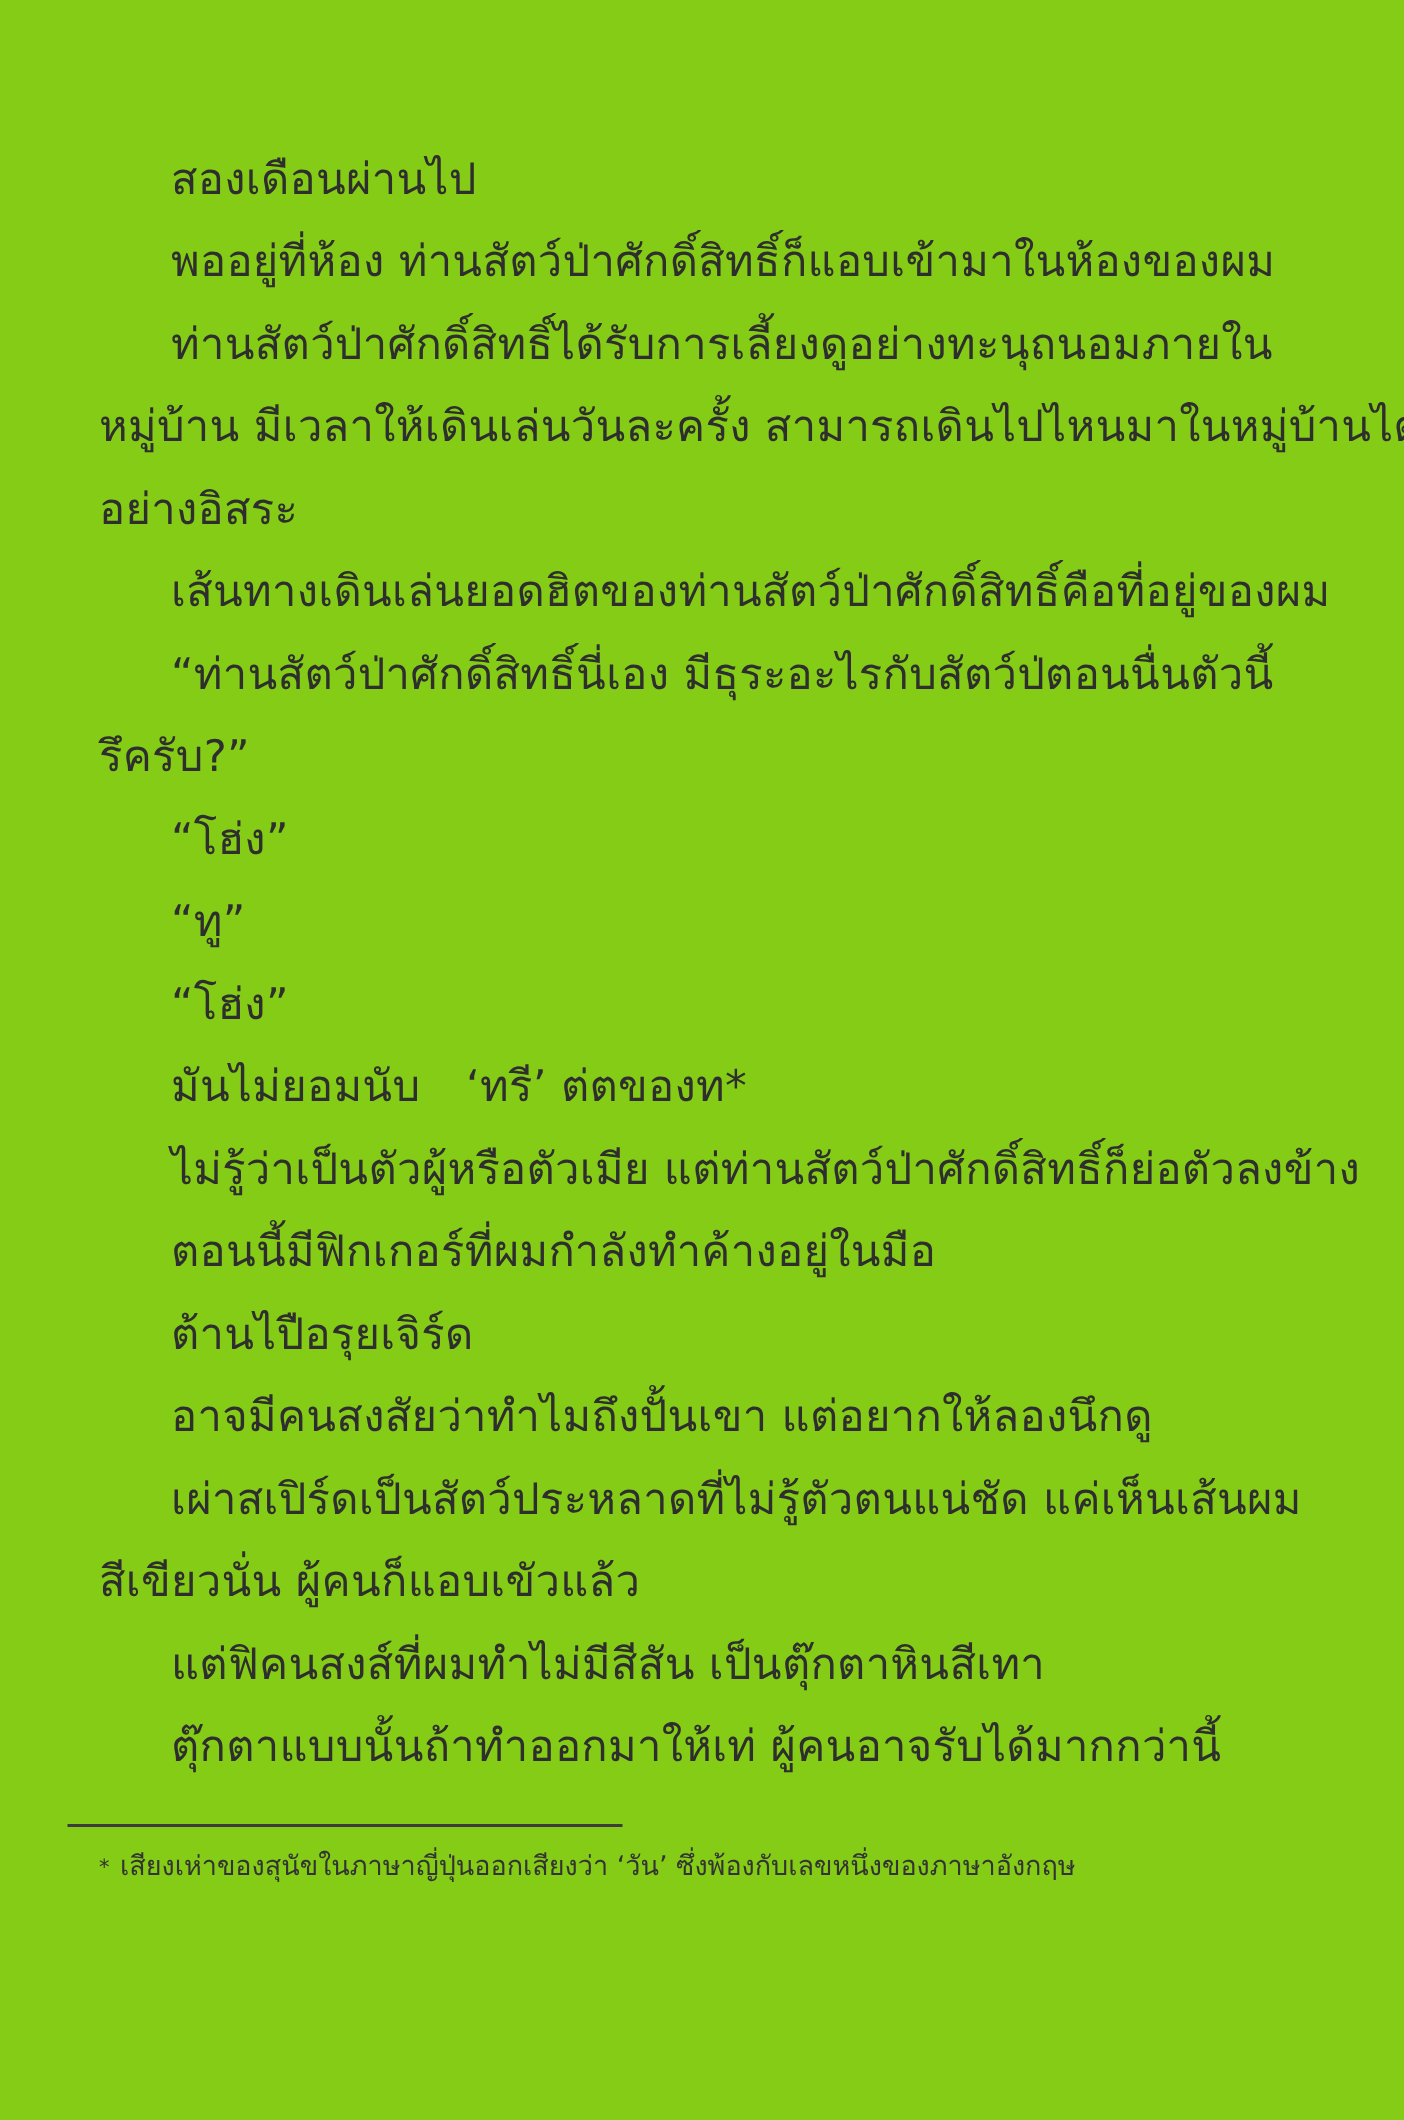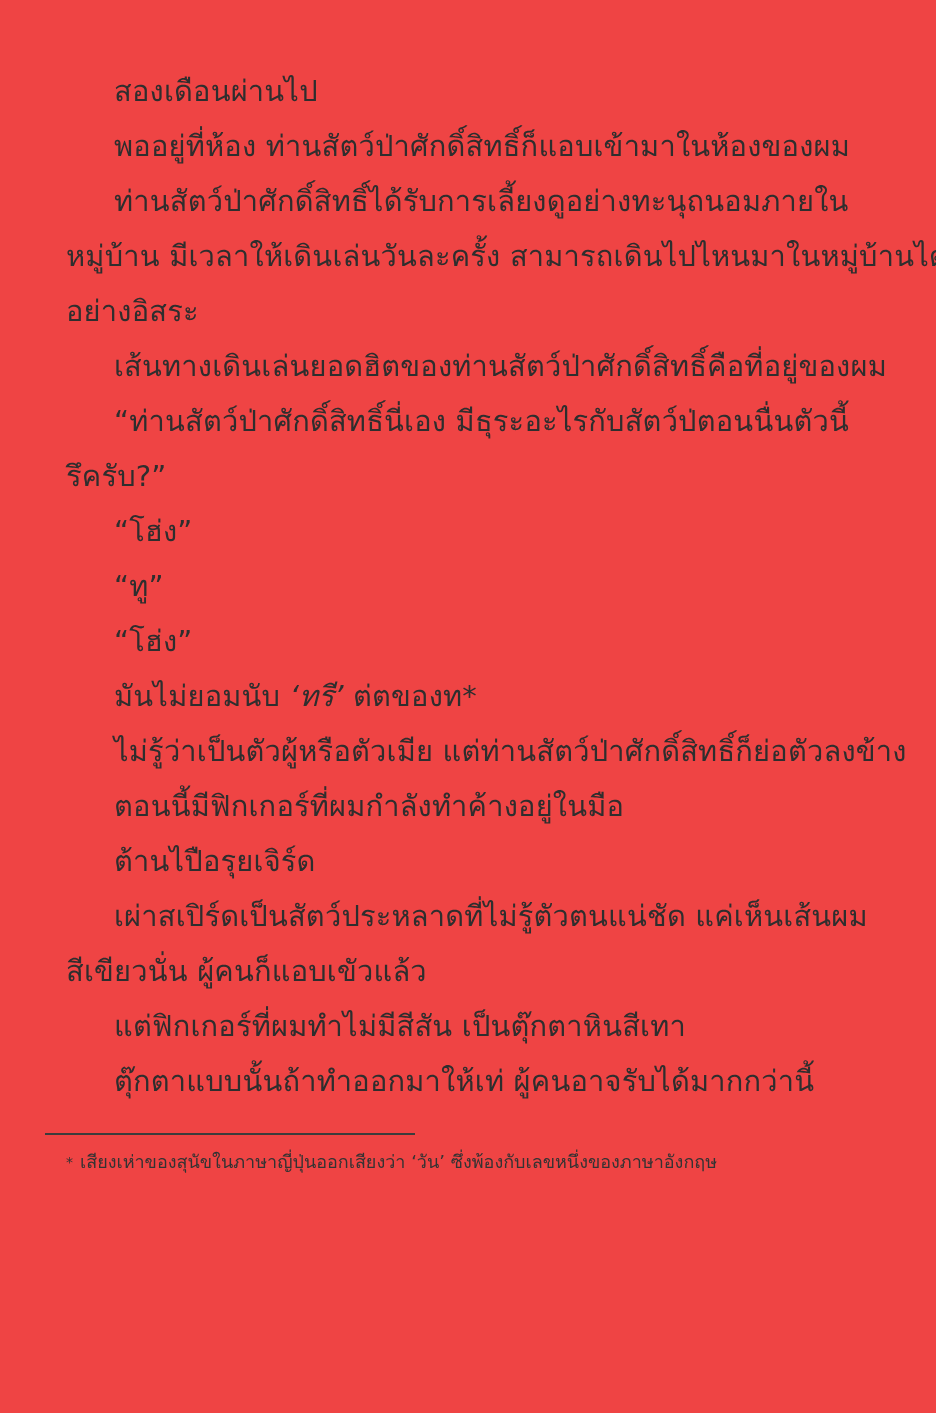--- a/index.html
+++ b/index.html
@@ -11,35 +11,35 @@
     height: 1413px;
     background: #fcfcfc;
     color: #2e2e2e;
     font-family: "DejaVu Sans", "Liberation Sans", sans-serif;
     overflow: hidden;
   }
   .page {
     box-sizing: border-box;
     width: 936px;
     height: 1413px;
-    padding: 64px 62px 0 66px;
-    background: #ef4444;
+    padding: 92px 62px 0 66px;
+    background: #84cc16;
   }
   .text-block .line {
     font-size: 29px;
     line-height: 55px;
     height: 55px;
     white-space: nowrap;
     letter-spacing: 0.2px;
   }
   .text-block .line.indent {
     padding-left: 48px;
   }
   .italic {
-    font-style: italic;
+    margin-left: 21px;
   }
   .footnote-rule {
     width: 370px;
     height: 0;
     border-top: 2.5px solid #3c3c3c;
     margin: 24px 0 14px -21px;
   }
   .footnote {
     font-size: 18px;
     line-height: 26px;
@@ -65,23 +65,24 @@
     <div class="line indent">เส้นทางเดินเล่นยอดฮิตของท่านสัตว์ป่าศักดิ์สิทธิ์คือที่อยู่ของผม</div>
     <div class="line indent">“ท่านสัตว์ป่าศักดิ์สิทธิ์นี่เอง มีธุระอะไรกับสัตว์ป่ตอนนื่นตัวนี้</div>
     <div class="line">รึครับ?”</div>
     <div class="line indent">“โฮ่ง”</div>
     <div class="line indent">“ทู”</div>
     <div class="line indent">“โฮ่ง”</div>
     <div class="line indent"><span>มันไม่ยอมนับ </span><span class="italic">‘ทรี’</span><span> ต่ตของท*</span></div>
     <div class="line indent">ไม่รู้ว่าเป็นตัวผู้หรือตัวเมีย แต่ท่านสัตว์ป่าศักดิ์สิทธิ์ก็ย่อตัวลงข้าง</div>
     <div class="line indent">ตอนนี้มีฟิกเกอร์ที่ผมกำลังทำค้างอยู่ในมือ</div>
     <div class="line indent">ต้านไปือรุยเจิร์ด</div>
+    <div class="line indent">อาจมีคนสงสัยว่าทำไมถึงปั้นเขา แต่อยากให้ลองนึกดู</div>
     <div class="line indent">เผ่าสเปิร์ดเป็นสัตว์ประหลาดที่ไม่รู้ตัวตนแน่ชัด แค่เห็นเส้นผม</div>
     <div class="line">สีเขียวนั่น ผู้คนก็แอบเขัวแล้ว</div>
-    <div class="line indent">แต่ฟิกเกอร์ที่ผมทำไม่มีสีสัน เป็นตุ๊กตาหินสีเทา</div>
+    <div class="line indent">แต่ฟิคนสงส์ที่ผมทำไม่มีสีสัน เป็นตุ๊กตาหินสีเทา</div>
     <div class="line indent">ตุ๊กตาแบบนั้นถ้าทำออกมาให้เท่ ผู้คนอาจรับได้มากกว่านี้</div>
   </div>
 
   <div class="footnote-rule"></div>
 
   <div class="footnote">
     <span class="fn-marker">*</span><span>เสียงเห่าของสุนัขในภาษาญี่ปุ่นออกเสียงว่า ‘วัน’ ซึ่งพ้องกับเลขหนึ่งของภาษาอังกฤษ</span>
   </div>
 </div>
 

